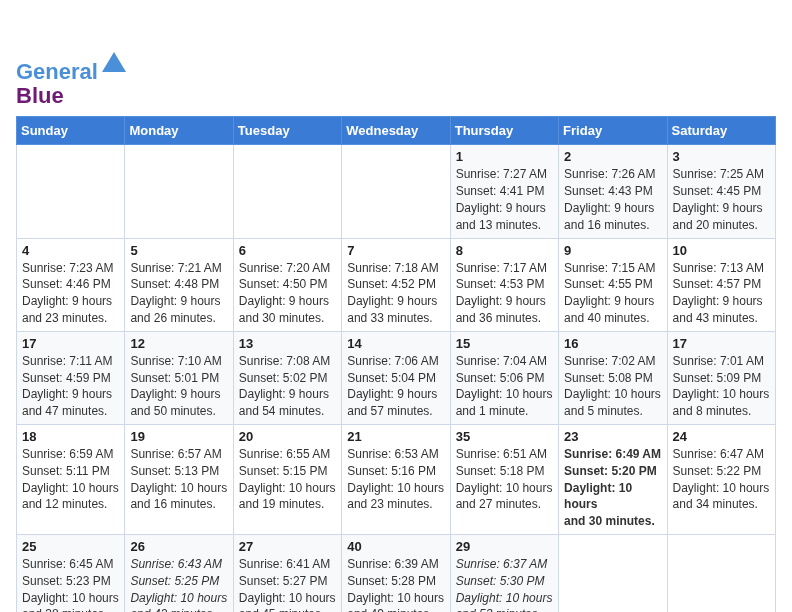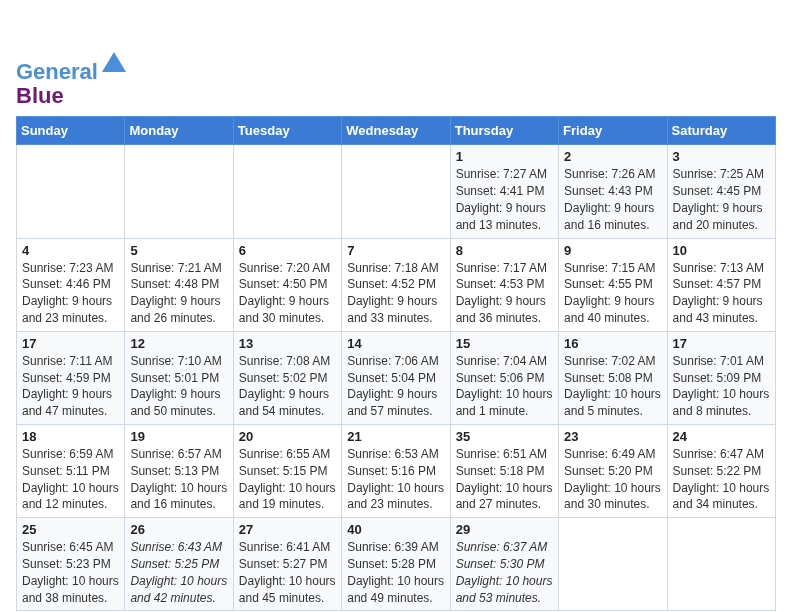--- a/index.html
+++ b/index.html
@@ -284,21 +284,21 @@
         </td>
         <td>
           <span class="day-num">35</span>
           <div class="day-info" style="white-space: pre-line;">Sunrise: 6:51 AM
 Sunset: 5:18 PM
 Daylight: 10 hours
 and 27 minutes.</div>
         </td>
         <td>
           <span class="day-num">23</span>
-          <div class="day-info" style="white-space: pre-line;">Sunrise: 6:49 AM
+          <div class="day-info" style="white-space: pre-line; font-weight: bold;">Sunrise: 6:49 AM
 Sunset: 5:20 PM
 Daylight: 10 hours
 and 30 minutes.</div>
         </td>
         <td>
           <span class="day-num">24</span>
           <div class="day-info" style="white-space: pre-line;">Sunrise: 6:47 AM
 Sunset: 5:22 PM
 Daylight: 10 hours
 and 34 minutes.</div>

